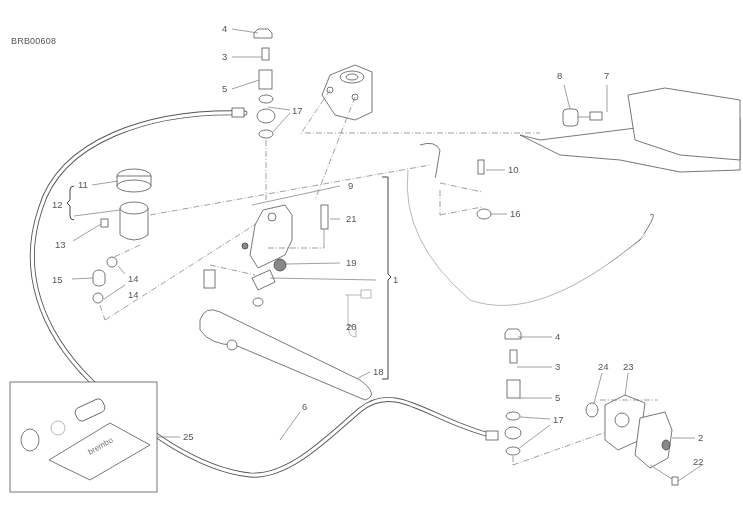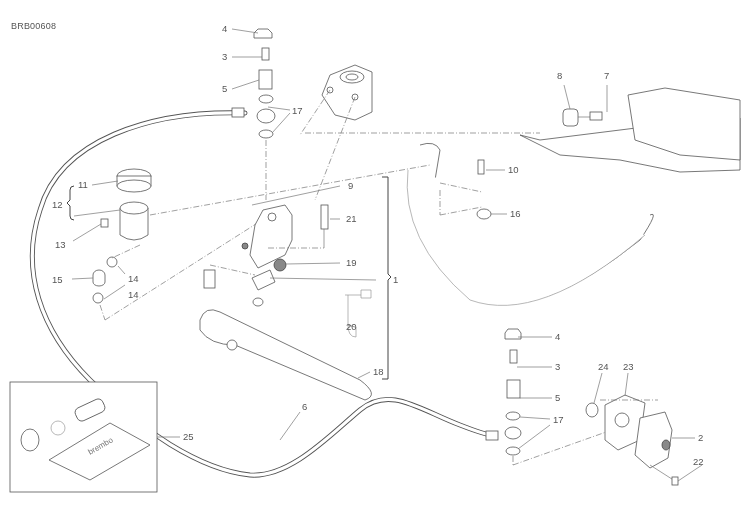--- a/index.html
+++ b/index.html
@@ -1,18 +1,18 @@
 <!DOCTYPE html>
 <html><head>
 <meta charset="utf-8">
 <style>
   html, body { margin: 0; padding: 0; background: #ffffff; }
   body { width: 743px; height: 512px; overflow: hidden; position: relative; font-family: "Liberation Sans", sans-serif; }
   #stage { position: absolute; left: 0; top: 0; width: 743px; height: 512px; }
-  .diagram-code { position: absolute; left: 11px; top: 21px; font-size: 9px; color: #555; letter-spacing: 0.2px; }
+  .diagram-code { position: absolute; left: 11px; top: 36px; font-size: 9px; color: #555; letter-spacing: 0.2px; }
   svg text { font-family: "Liberation Sans", sans-serif; font-size: 9.5px; fill: #555; }
   .ln { stroke: #777; stroke-width: 0.7; fill: none; }
   .part { stroke: #555; stroke-width: 0.8; fill: #fff; }
   .part-dk { stroke: #444; stroke-width: 0.8; fill: #888; }
   .part-faint { stroke: #999; stroke-width: 0.7; fill: #fff; }
   .dash { stroke: #777; stroke-width: 0.7; fill: none; stroke-dasharray: 6 2 1 2; }
   .hose { stroke: #555; stroke-width: 5; fill: none; stroke-linecap: round; }
   .hose-in { stroke: #fff; stroke-width: 3.2; fill: none; stroke-linecap: round; }
   .brk { stroke: #444; stroke-width: 1; fill: none; }
 </style>

